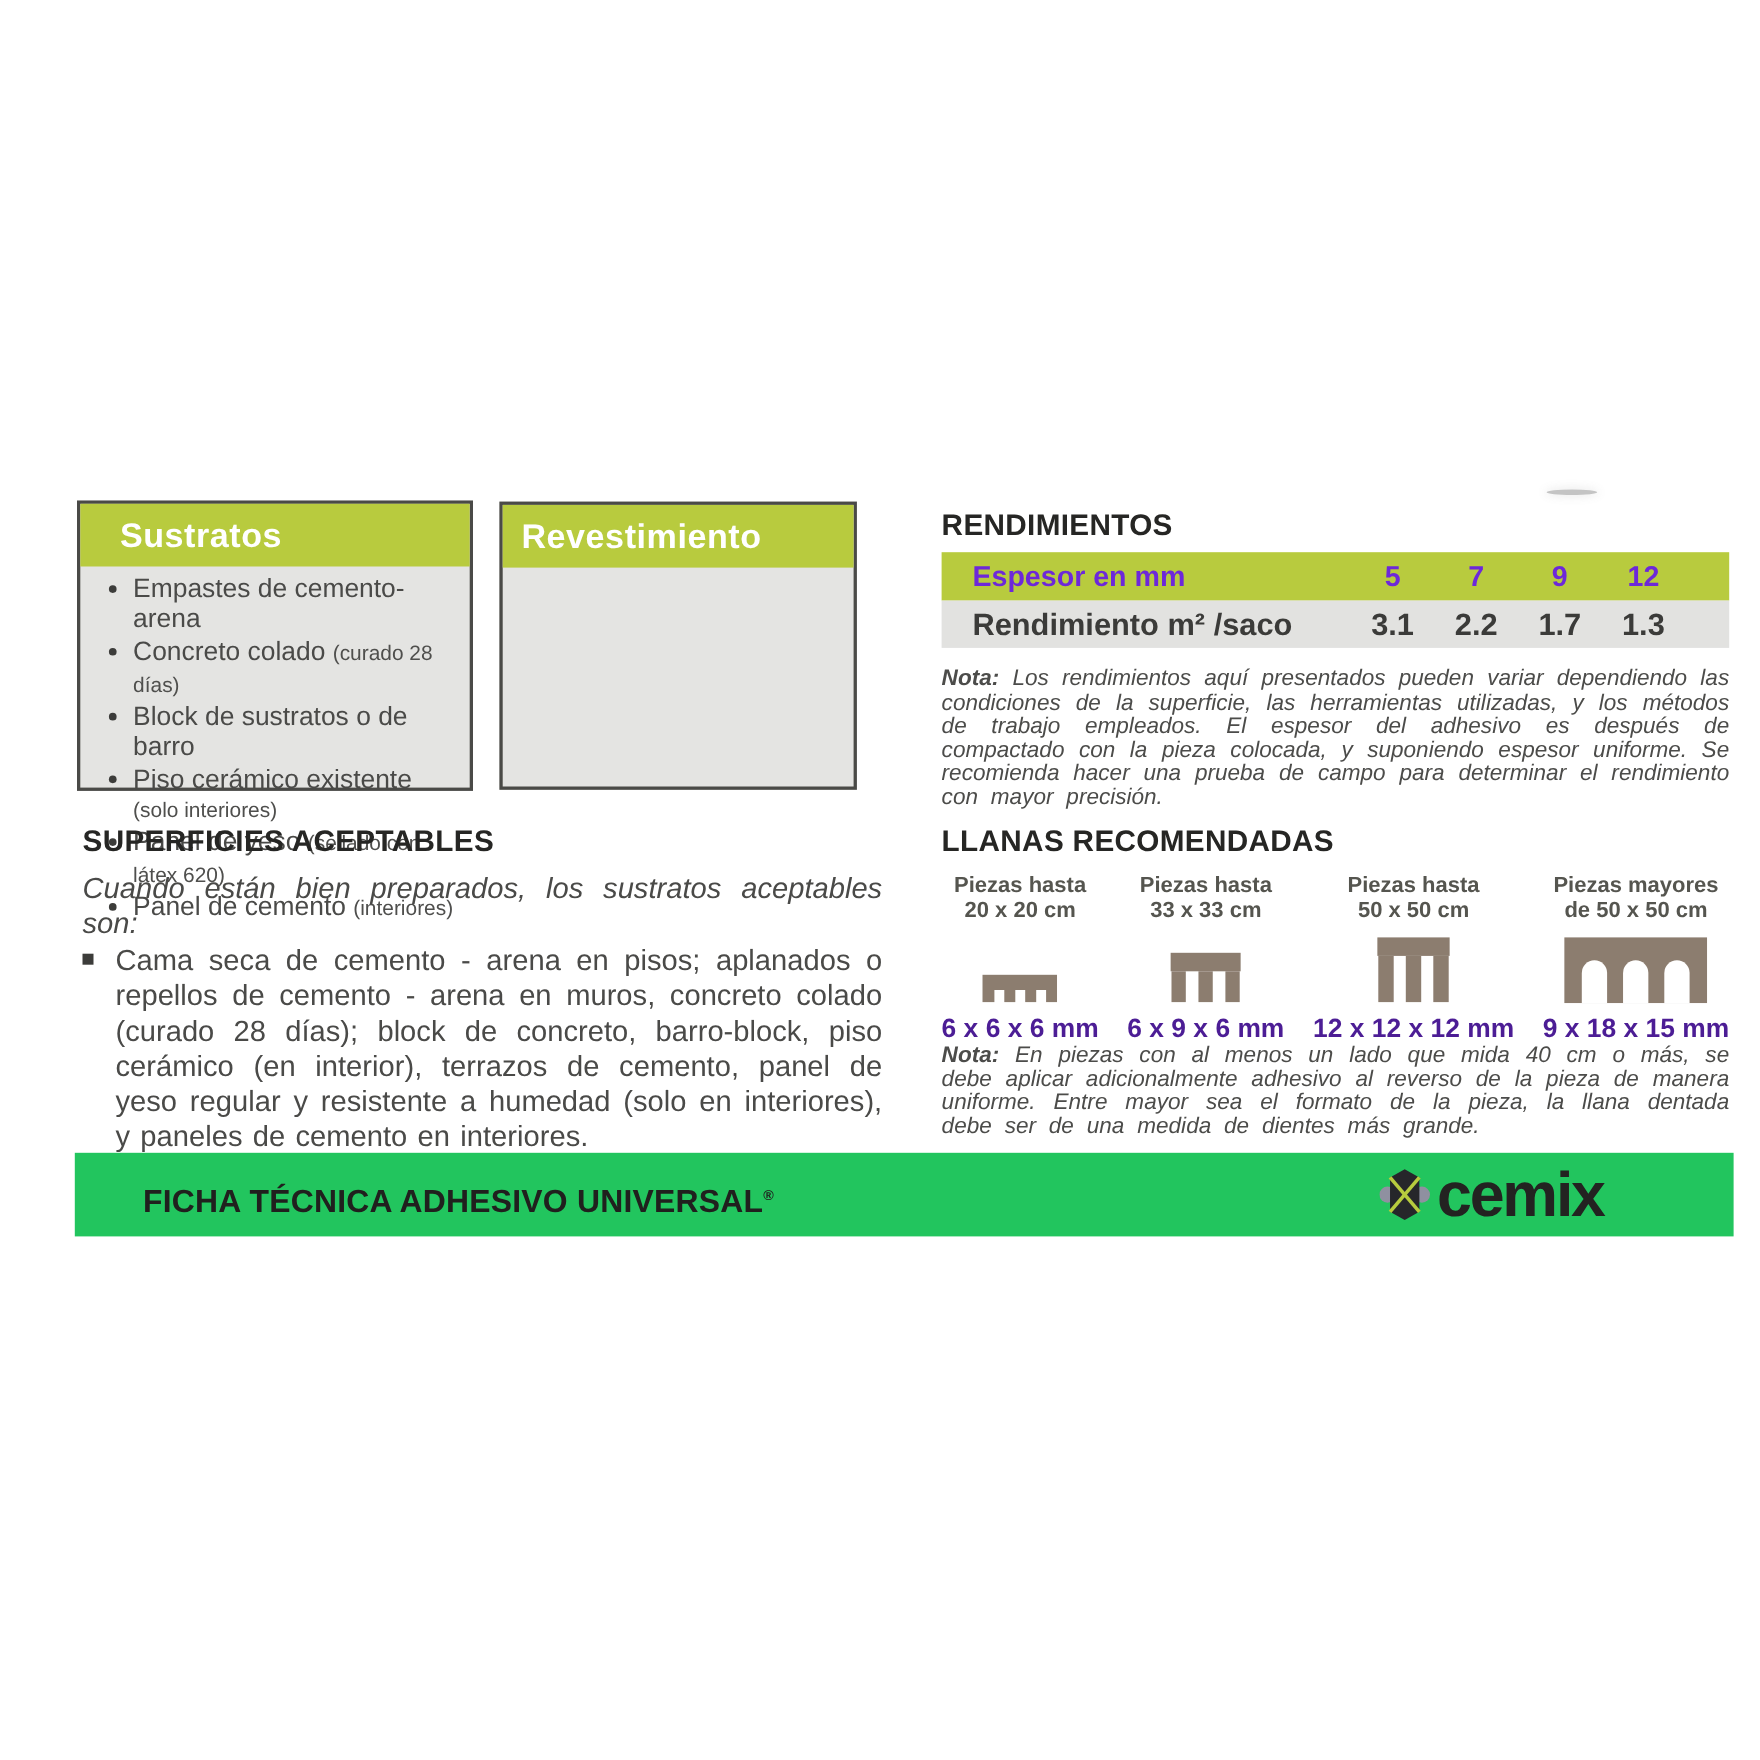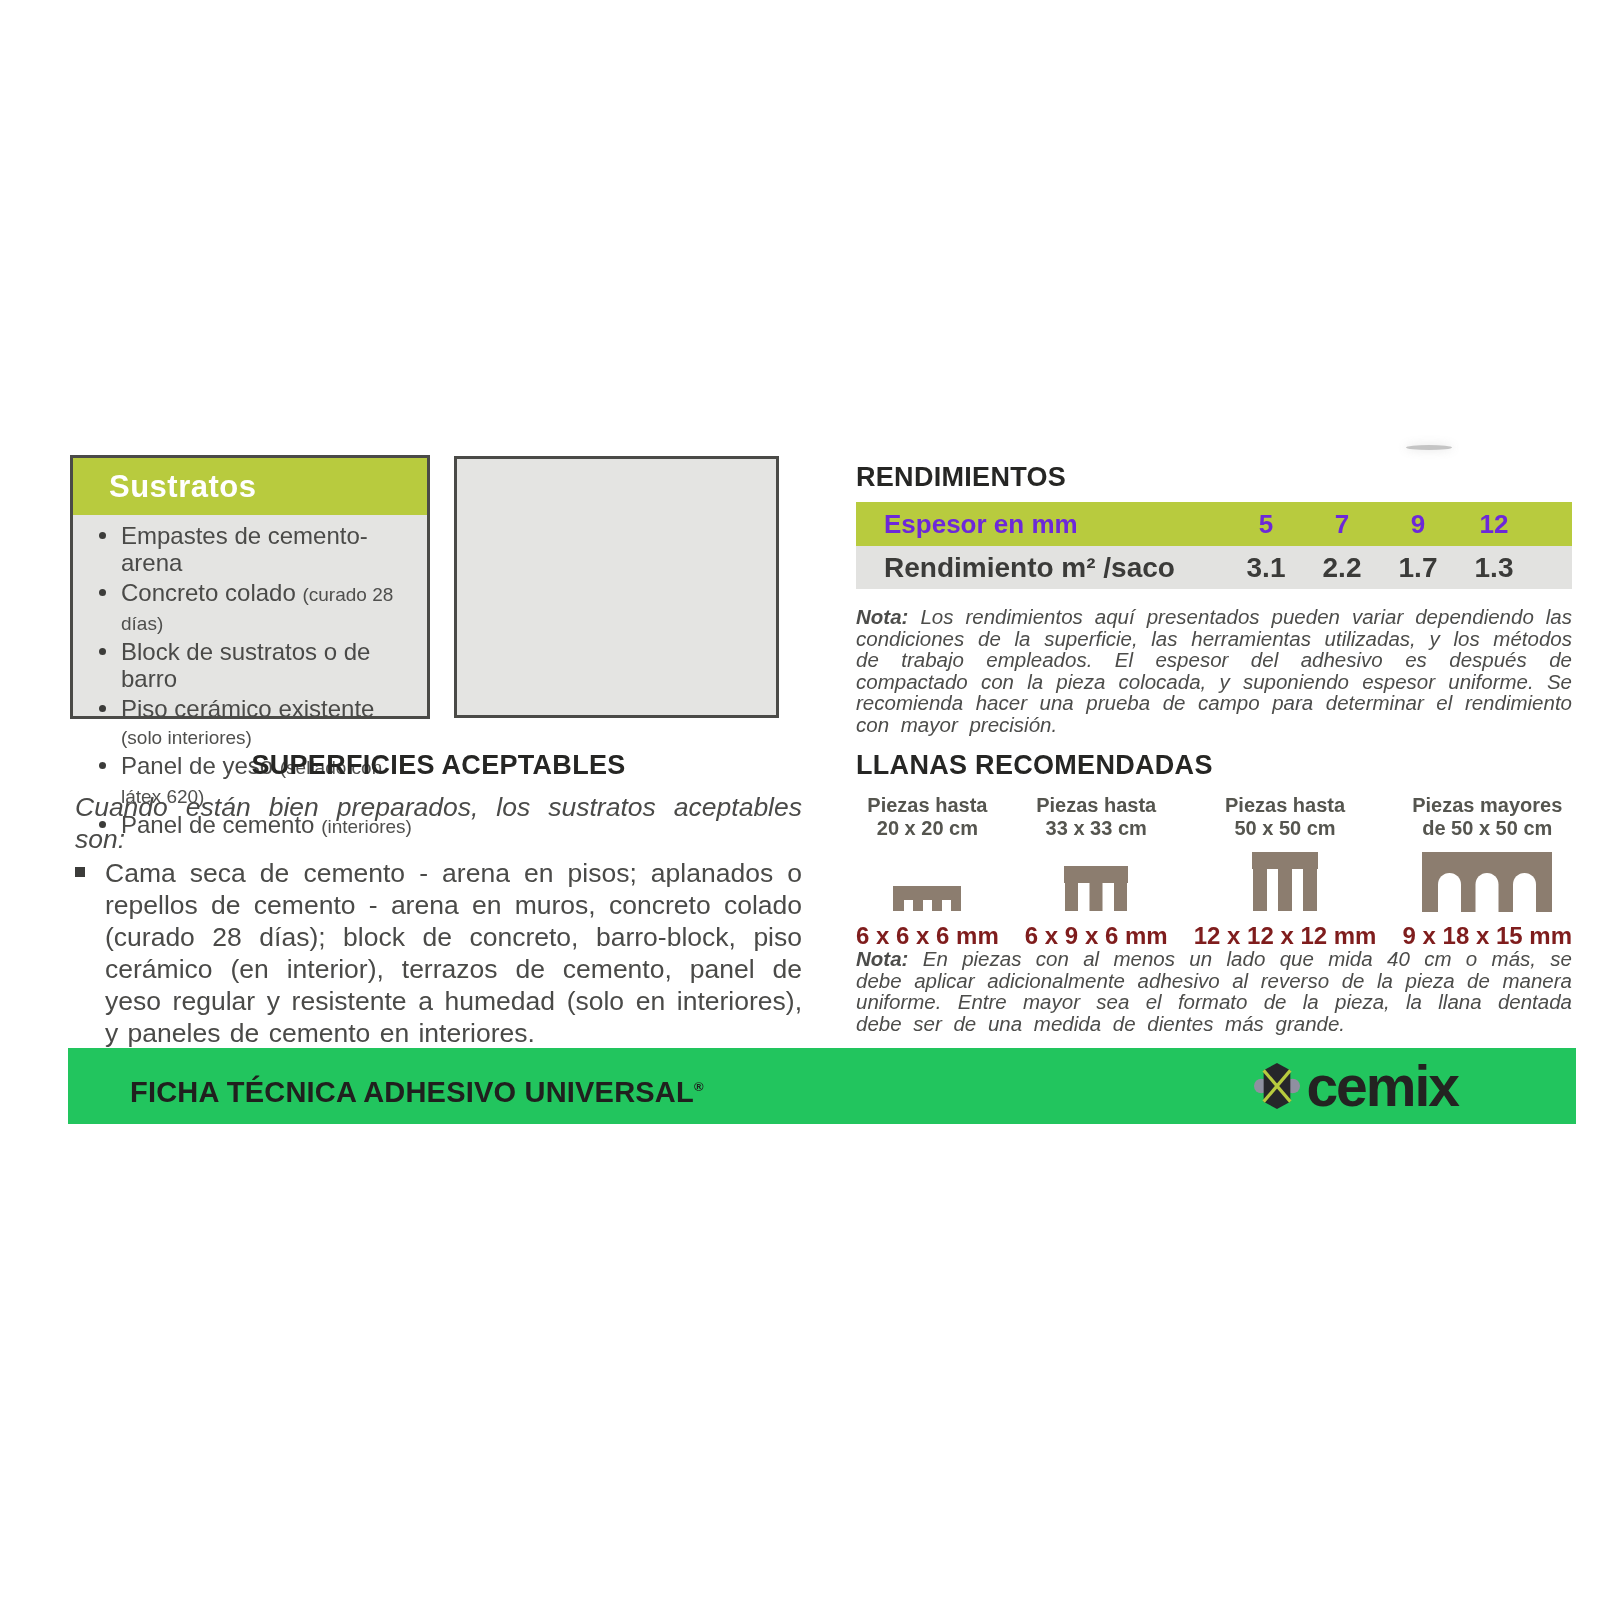--- a/index.html
+++ b/index.html
@@ -15,21 +15,21 @@
   #box-revestimiento .head{padding-left:17px;}
   .infobox ul{margin:7px 0 0 0;padding:0 10px 0 24px;list-style:none;}
   .infobox li{position:relative;font-size:24px;line-height:27px;color:#4a4a48;
               padding-left:24px;margin-bottom:1px;}
   .infobox li::before{content:"";position:absolute;left:2px;top:10px;width:7px;height:7px;
               background:#3c3c3a;border-radius:50%;}
   #box-revestimiento li{line-height:29px;}
   .infobox .note{font-size:19px;color:#4f4f4d;}
   
   #superficies{position:absolute;left:55px;top:750px;width:727px;}
-  .section-title{font-size:27px;font-weight:bold;color:#262624;letter-spacing:.3px;margin:0;text-align:center;}
+  .section-title{font-size:27px;font-weight:bold;color:#262624;letter-spacing:.3px;margin:0;}
   #superficies .intro{font-size:26.5px;font-style:italic;line-height:32px;color:#4a4a48;
       text-align:justify;word-spacing:4px;margin-top:10px;}
   #superficies .bullet-par{position:relative;font-size:26.5px;line-height:32px;color:#4a4a48;
       text-align:justify;word-spacing:2px;padding-left:30px;margin-top:2px;}
   .sq-bullet{position:absolute;left:0;top:10px;width:10px;height:10px;background:#3c3c3a;}
   
   #right-col{position:absolute;left:836px;top:462px;width:716px;}
   #rend-title{position:absolute;left:0;top:0;}
   .rtable{position:absolute;left:0;top:40px;width:716px;}
   .rrow{display:flex;align-items:center;}
@@ -39,21 +39,21 @@
   .rcell.num{width:76px;text-align:center;}
   .nota{position:absolute;left:0;width:716px;font-size:20.5px;font-style:italic;line-height:21.5px;
         color:#4c4c4a;text-align:justify;word-spacing:6px;}
   #nota-rend{top:144px;}
   .nota .nlabel{font-weight:bold;}
   #llanas-title{position:absolute;left:0;top:288px;}
   #llanas-row{position:absolute;left:0;top:332px;width:716px;display:flex;justify-content:space-between;}
   .llana{display:flex;flex-direction:column;align-items:center;justify-content:space-between;}
   .llana .cap{font-size:20px;font-weight:bold;color:#55554f;text-align:center;line-height:23px;}
   .llana .icon-wrap{height:68px;display:flex;align-items:flex-end;justify-content:center;margin-top:4px;}
-  .llana .size{font-size:24px;font-weight:bold;color:#7f1d1d;margin-top:10px;white-space:nowrap;}
+  .llana .size{font-size:24px;font-weight:bold;color:#4c1d95;margin-top:10px;white-space:nowrap;}
   .trowel{fill:#8c7d6f;}
   #nota-llanas{top:486px;}
   
   #footer-bar{position:absolute;left:48px;top:1048px;width:1508px;height:76px;background:#22c55e;}
   #footer-title{position:absolute;left:62px;top:0;height:76px;line-height:78px;
        font-size:29px;font-weight:bold;color:#20201e;letter-spacing:.2px;}
   #footer-title sup{font-size:13px;}
   #brand{position:absolute;right:118px;top:0;height:76px;display:flex;align-items:center;}
   #brand-word{font-size:57px;font-weight:bold;color:#232321;letter-spacing:-2px;margin-left:6px;line-height:1;}
   
@@ -71,20 +71,21 @@
       <li><span>Empastes de cemento-arena</span> <span class="note"></span></li>
       <li><span>Concreto colado</span> <span class="note">(curado 28 días)</span></li>
       <li><span>Block de sustratos o de barro</span> <span class="note"></span></li>
       <li><span>Piso cerámico existente</span> <span class="note">(solo interiores)</span></li>
       <li><span>Panel de yeso</span> <span class="note">(sellado con látex 620)</span></li>
       <li><span>Panel de cemento</span> <span class="note">(interiores)</span></li>
     </ul>
   </div>
 
   <div class="infobox" id="box-revestimiento">
+    <div class="head">Revestimiento</div>
   </div>
 
   <div id="superficies">
     <h2 class="section-title">SUPERFICIES ACEPTABLES</h2>
     <div class="intro">Cuando están bien preparados, los sustratos aceptables son:</div>
     <div class="bullet-par">
       <span class="sq-bullet"></span>
       <span>Cama seca de cemento - arena en pisos; aplanados o repellos de cemento - arena en muros, concreto colado (curado 28 días); block de concreto, barro-block, piso cerámico (en interior), terrazos de cemento, panel de yeso regular y resistente a humedad (solo en interiores), y paneles de cemento en interiores.</span>
     </div>
   </div>

